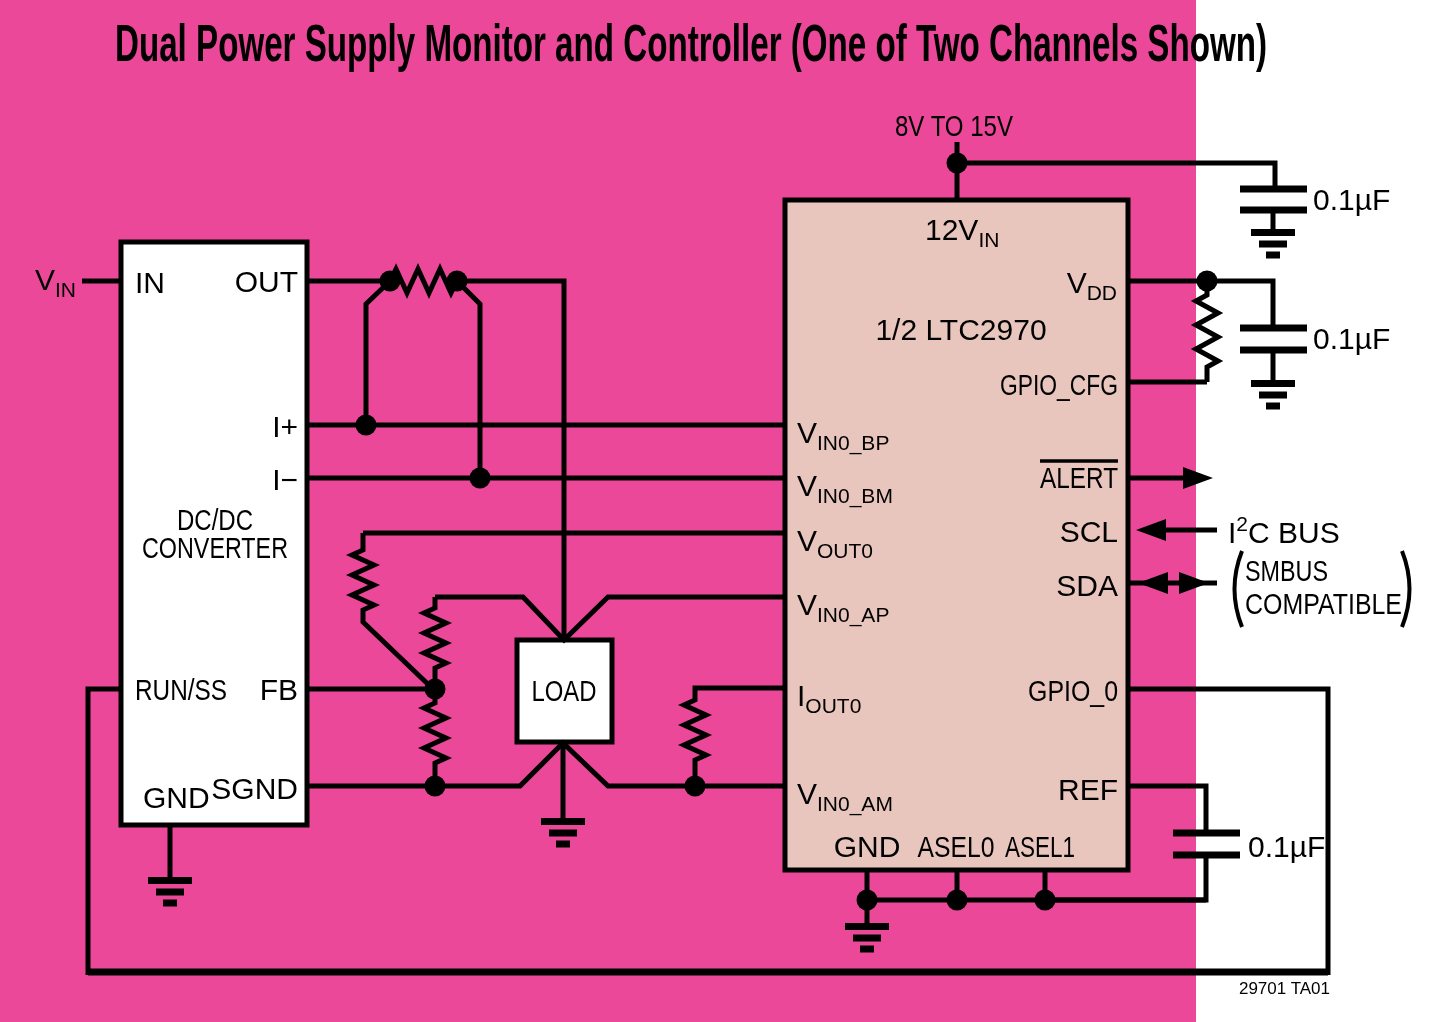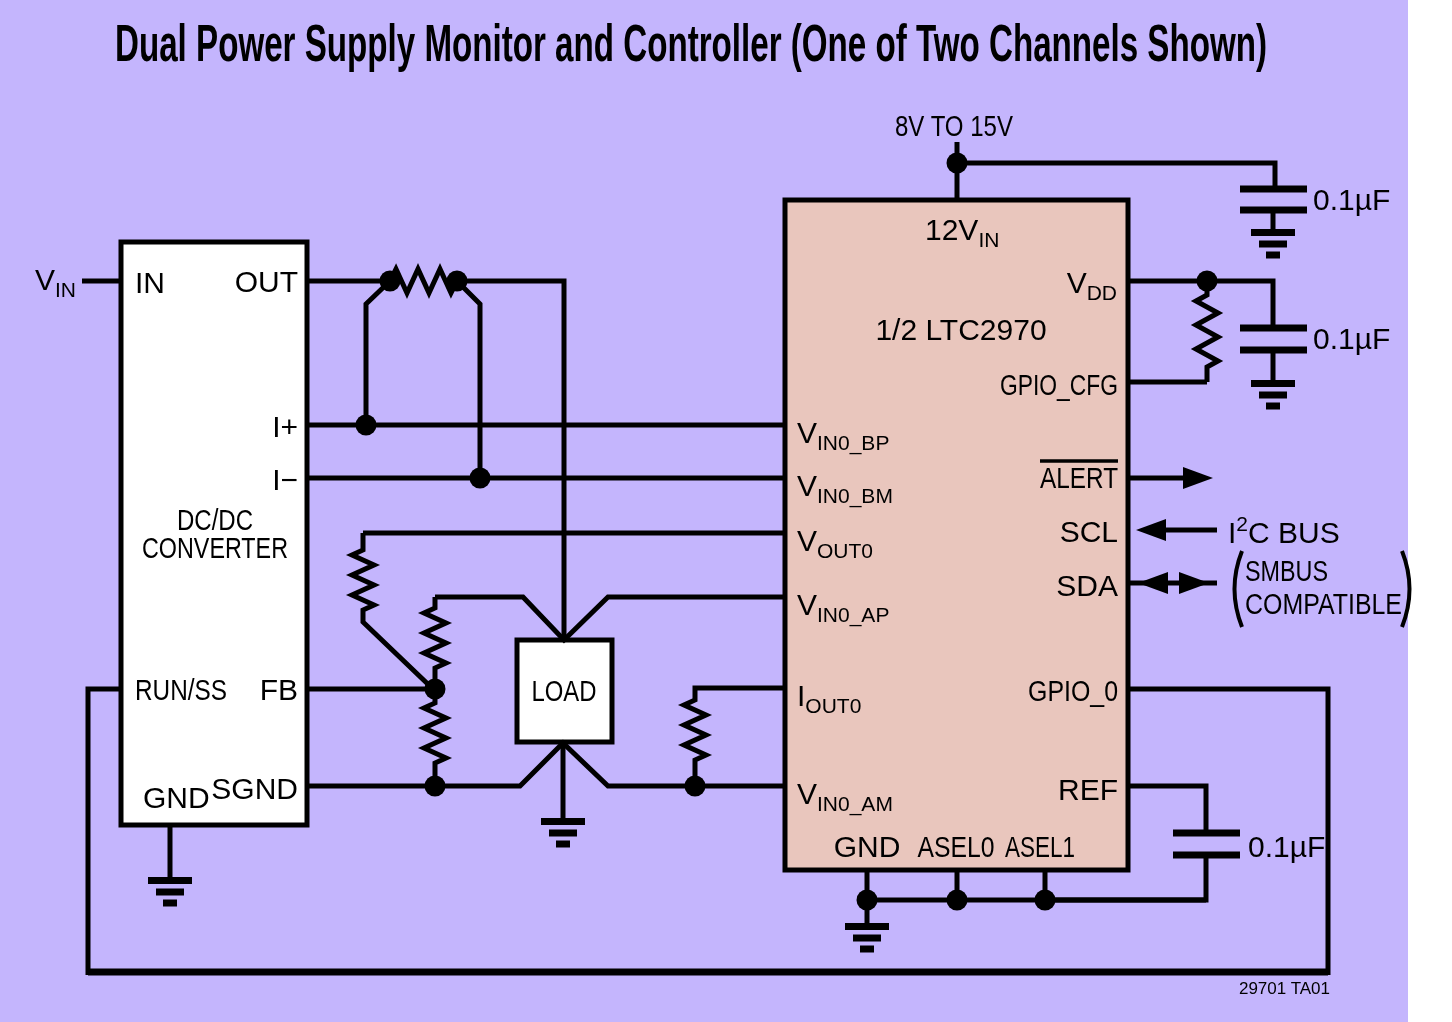--- a/index.html
+++ b/index.html
@@ -1,16 +1,16 @@
 <!DOCTYPE html>
 <html><head>
 <meta charset="utf-8">
 <style>
   html,body{margin:0;padding:0;background:#fff;}
-  .page{width:1408px;height:1022px;position:relative;background:#c4b5fd;}
+  .page{width:1196px;height:1022px;position:relative;background:#ec4899;}
   svg text{font-family:"Liberation Sans",sans-serif;fill:#000;}
   .title{font-size:52px;font-weight:bold;}
   .lbl{font-size:30px;}
   .sub{font-size:21px;}
   .sup{font-size:21px;}
   .small{font-size:17px;}
   .w{stroke:#000;stroke-width:5;fill:none;stroke-linejoin:miter;}
   .w7{stroke:#000;stroke-width:7;fill:none;}
   .w4{stroke:#000;stroke-width:4;fill:none;}
   .w35{stroke:#000;stroke-width:3.5;fill:none;}

